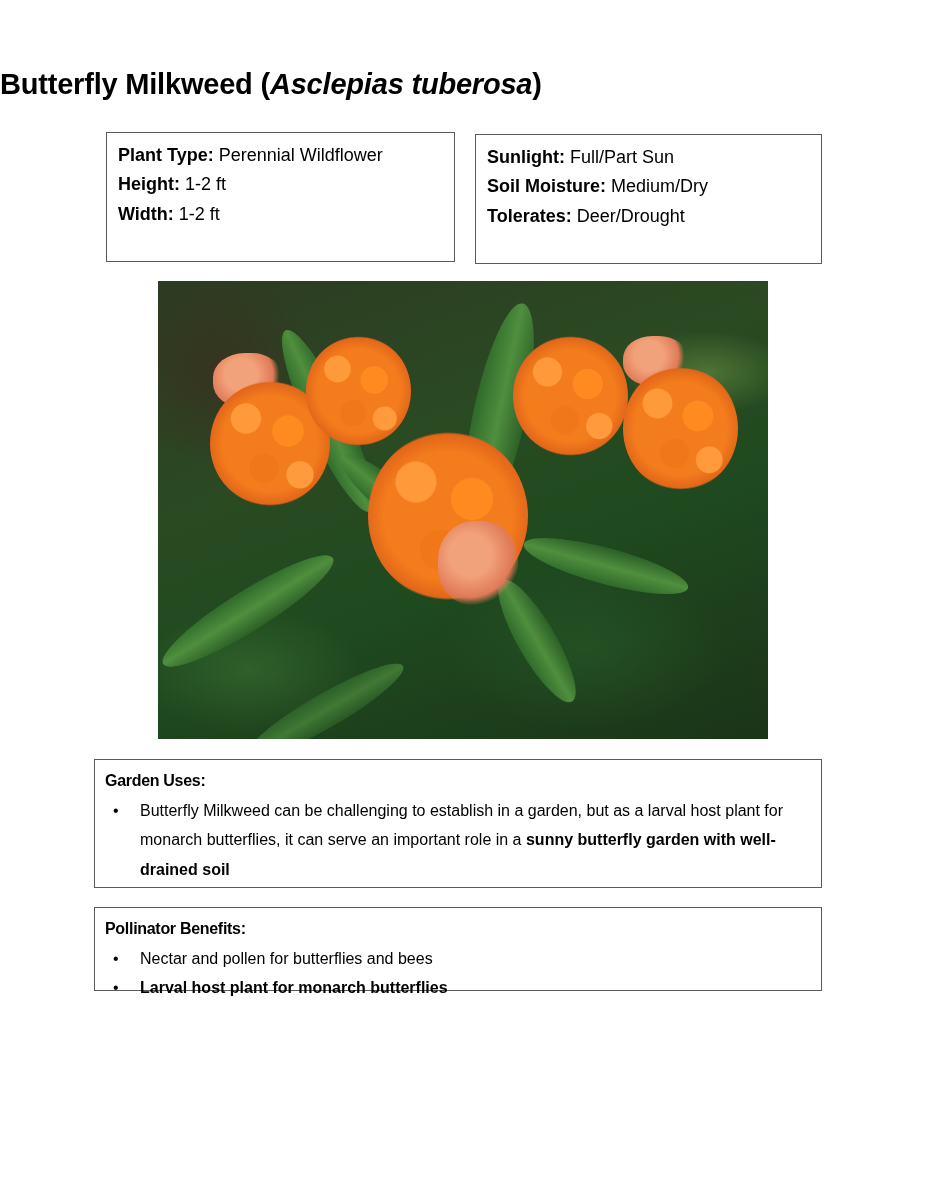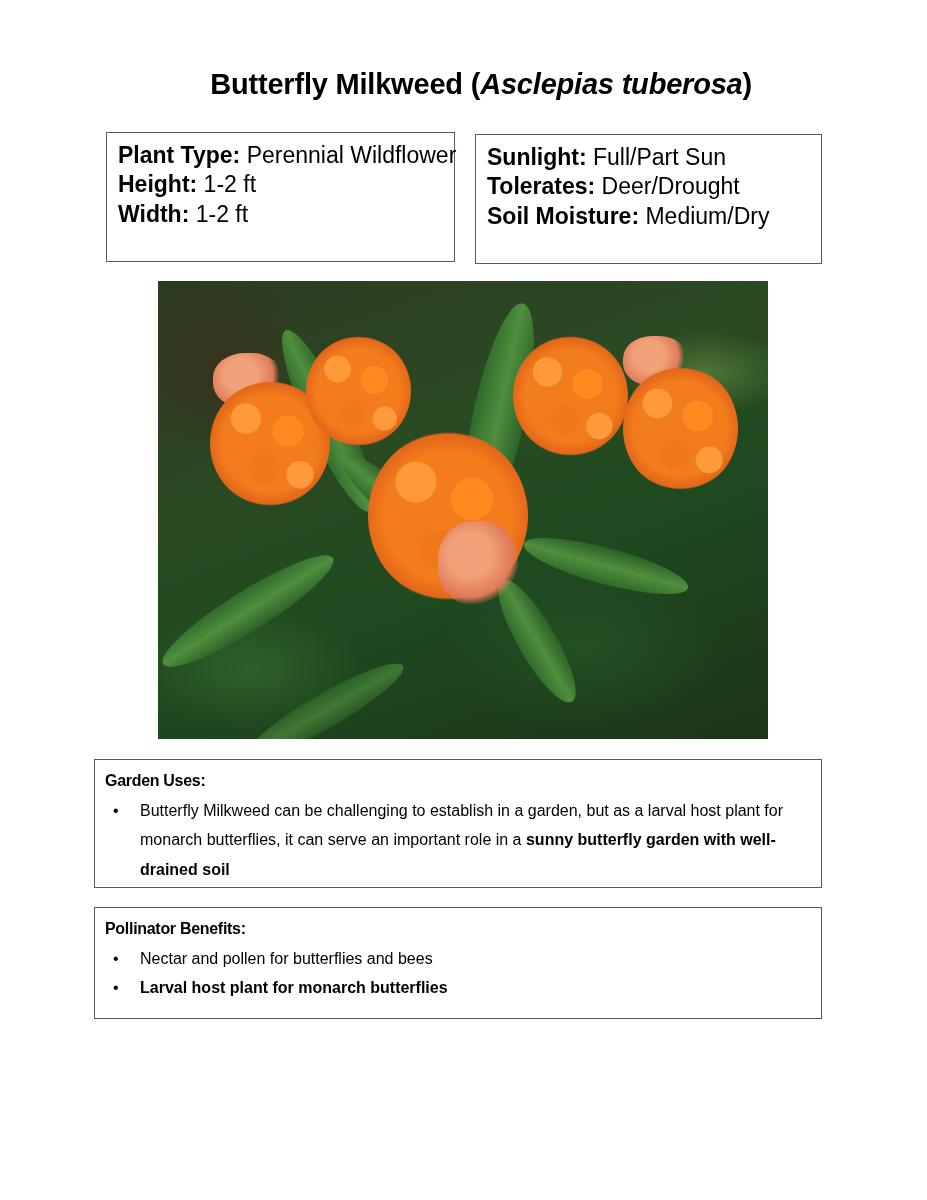--- a/index.html
+++ b/index.html
@@ -1,22 +1,22 @@
 <!DOCTYPE html>
 <html><head>
 <meta charset="utf-8">
 <style>
   html, body { margin: 0; padding: 0; background: #ffffff; }
   body { width: 927px; height: 1200px; position: relative; overflow: hidden;
          font-family: "Liberation Sans", "DejaVu Sans", sans-serif; color: #000; }
-  .title { position: absolute; left: 0; top: 68px; width: 752px; text-align: right;
+  .title { position: absolute; left: 0; top: 68px; width: 752px; text-align: left;
            font-size: 29px; font-weight: bold; letter-spacing: -0.2px; }
   .title .sci { font-style: italic; }
   .box { position: absolute; border: 1px solid #5a5a5a; box-sizing: border-box; background: #fff; }
-  .box.facts { padding: 8px 10px 15px 11px; font-size: 23px; line-height: 29.3px; }
+  .box.facts { padding: 8px 10px 15px 11px; font-size: 18px; line-height: 29.3px; }
   .facts .row { white-space: nowrap; }
   .facts .lbl { font-weight: bold; }
   #facts-left { left: 106px; top: 132px; width: 349px; height: 130px; }
   #facts-right { left: 475px; top: 134px; width: 347px; height: 130px; }
   .photo { position: absolute; left: 158px; top: 281px; width: 610px; height: 458px; overflow: hidden;
            background:
              radial-gradient(ellipse 120px 60px at 90% 20%, rgba(110,150,70,0.55), transparent 70%),
              radial-gradient(ellipse 160px 90px at 15% 85%, rgba(60,110,50,0.6), transparent 70%),
              radial-gradient(ellipse 200px 120px at 70% 80%, rgba(40,90,40,0.6), transparent 70%),
              radial-gradient(ellipse 140px 140px at 10% 20%, rgba(60,45,30,0.7), transparent 70%),
@@ -26,21 +26,21 @@
              background:
                radial-gradient(circle at 30% 30%, #ff9a3a 0 12%, transparent 13%),
                radial-gradient(circle at 65% 40%, #ff8a20 0 14%, transparent 15%),
                radial-gradient(circle at 45% 70%, #f07818 0 13%, transparent 14%),
                radial-gradient(circle at 75% 75%, #ff9b3c 0 10%, transparent 11%),
                radial-gradient(circle at 50% 50%, #f37c1c 0 55%, #e2661a 70%, transparent 72%); }
   .buds { position: absolute; border-radius: 45%;
           background: radial-gradient(circle at 40% 40%, #f2a27a 0 30%, #e07a58 60%, transparent 72%); }
   .box.text { padding: 6px 10px 0 10px; font-size: 16px; line-height: 29.5px; }
   #garden-uses { left: 94px; top: 759px; width: 728px; height: 129px; }
-  #pollinator-benefits { left: 94px; top: 907px; width: 728px; height: 112px; }
+  #pollinator-benefits { left: 94px; top: 907px; width: 728px; height: 84px; }
   .section-title { font-weight: bold; letter-spacing: -0.3px; }
   ul.bullets { list-style: none; margin: 0; padding: 0; }
   ul.bullets li { position: relative; padding-left: 35px; }
   ul.bullets li .dot { position: absolute; left: 8px; top: 0; }
   .b { font-weight: bold; }
 </style>
 </head>
 <body>
 
 <div class="title">
@@ -49,22 +49,22 @@
 </div>
 
 <div class="box facts" id="facts-left">
   <div class="row"><span class="lbl">Plant Type:</span> <span>Perennial Wildflower</span></div>
   <div class="row"><span class="lbl">Height:</span> <span>1-2 ft</span></div>
   <div class="row"><span class="lbl">Width:</span> <span>1-2 ft</span></div>
 </div>
 
 <div class="box facts" id="facts-right">
   <div class="row"><span class="lbl">Sunlight:</span> <span>Full/Part Sun</span></div>
+  <div class="row"><span class="lbl">Soil Moisture:</span> <span>Medium/Dry</span></div>
   <div class="row"><span class="lbl">Tolerates:</span> <span>Deer/Drought</span></div>
-  <div class="row"><span class="lbl">Soil Moisture:</span> <span>Medium/Dry</span></div>
 </div>
 
 <div class="photo" role="img" aria-label="Orange butterfly milkweed flower clusters with green lance-shaped leaves">
 
   <div class="leaf" style="left:315px;top:20px;width:52px;height:230px;transform:rotate(12deg);"></div>
   <div class="leaf" style="left:150px;top:40px;width:40px;height:200px;transform:rotate(-25deg);"></div>
   <div class="leaf" style="left:70px;top:230px;width:40px;height:200px;transform:rotate(58deg);"></div>
   <div class="leaf" style="left:360px;top:290px;width:38px;height:140px;transform:rotate(-30deg);"></div>
   <div class="leaf" style="left:430px;top:200px;width:36px;height:170px;transform:rotate(-75deg);"></div>
   <div class="leaf" style="left:150px;top:340px;width:34px;height:180px;transform:rotate(60deg);opacity:0.7;"></div>

